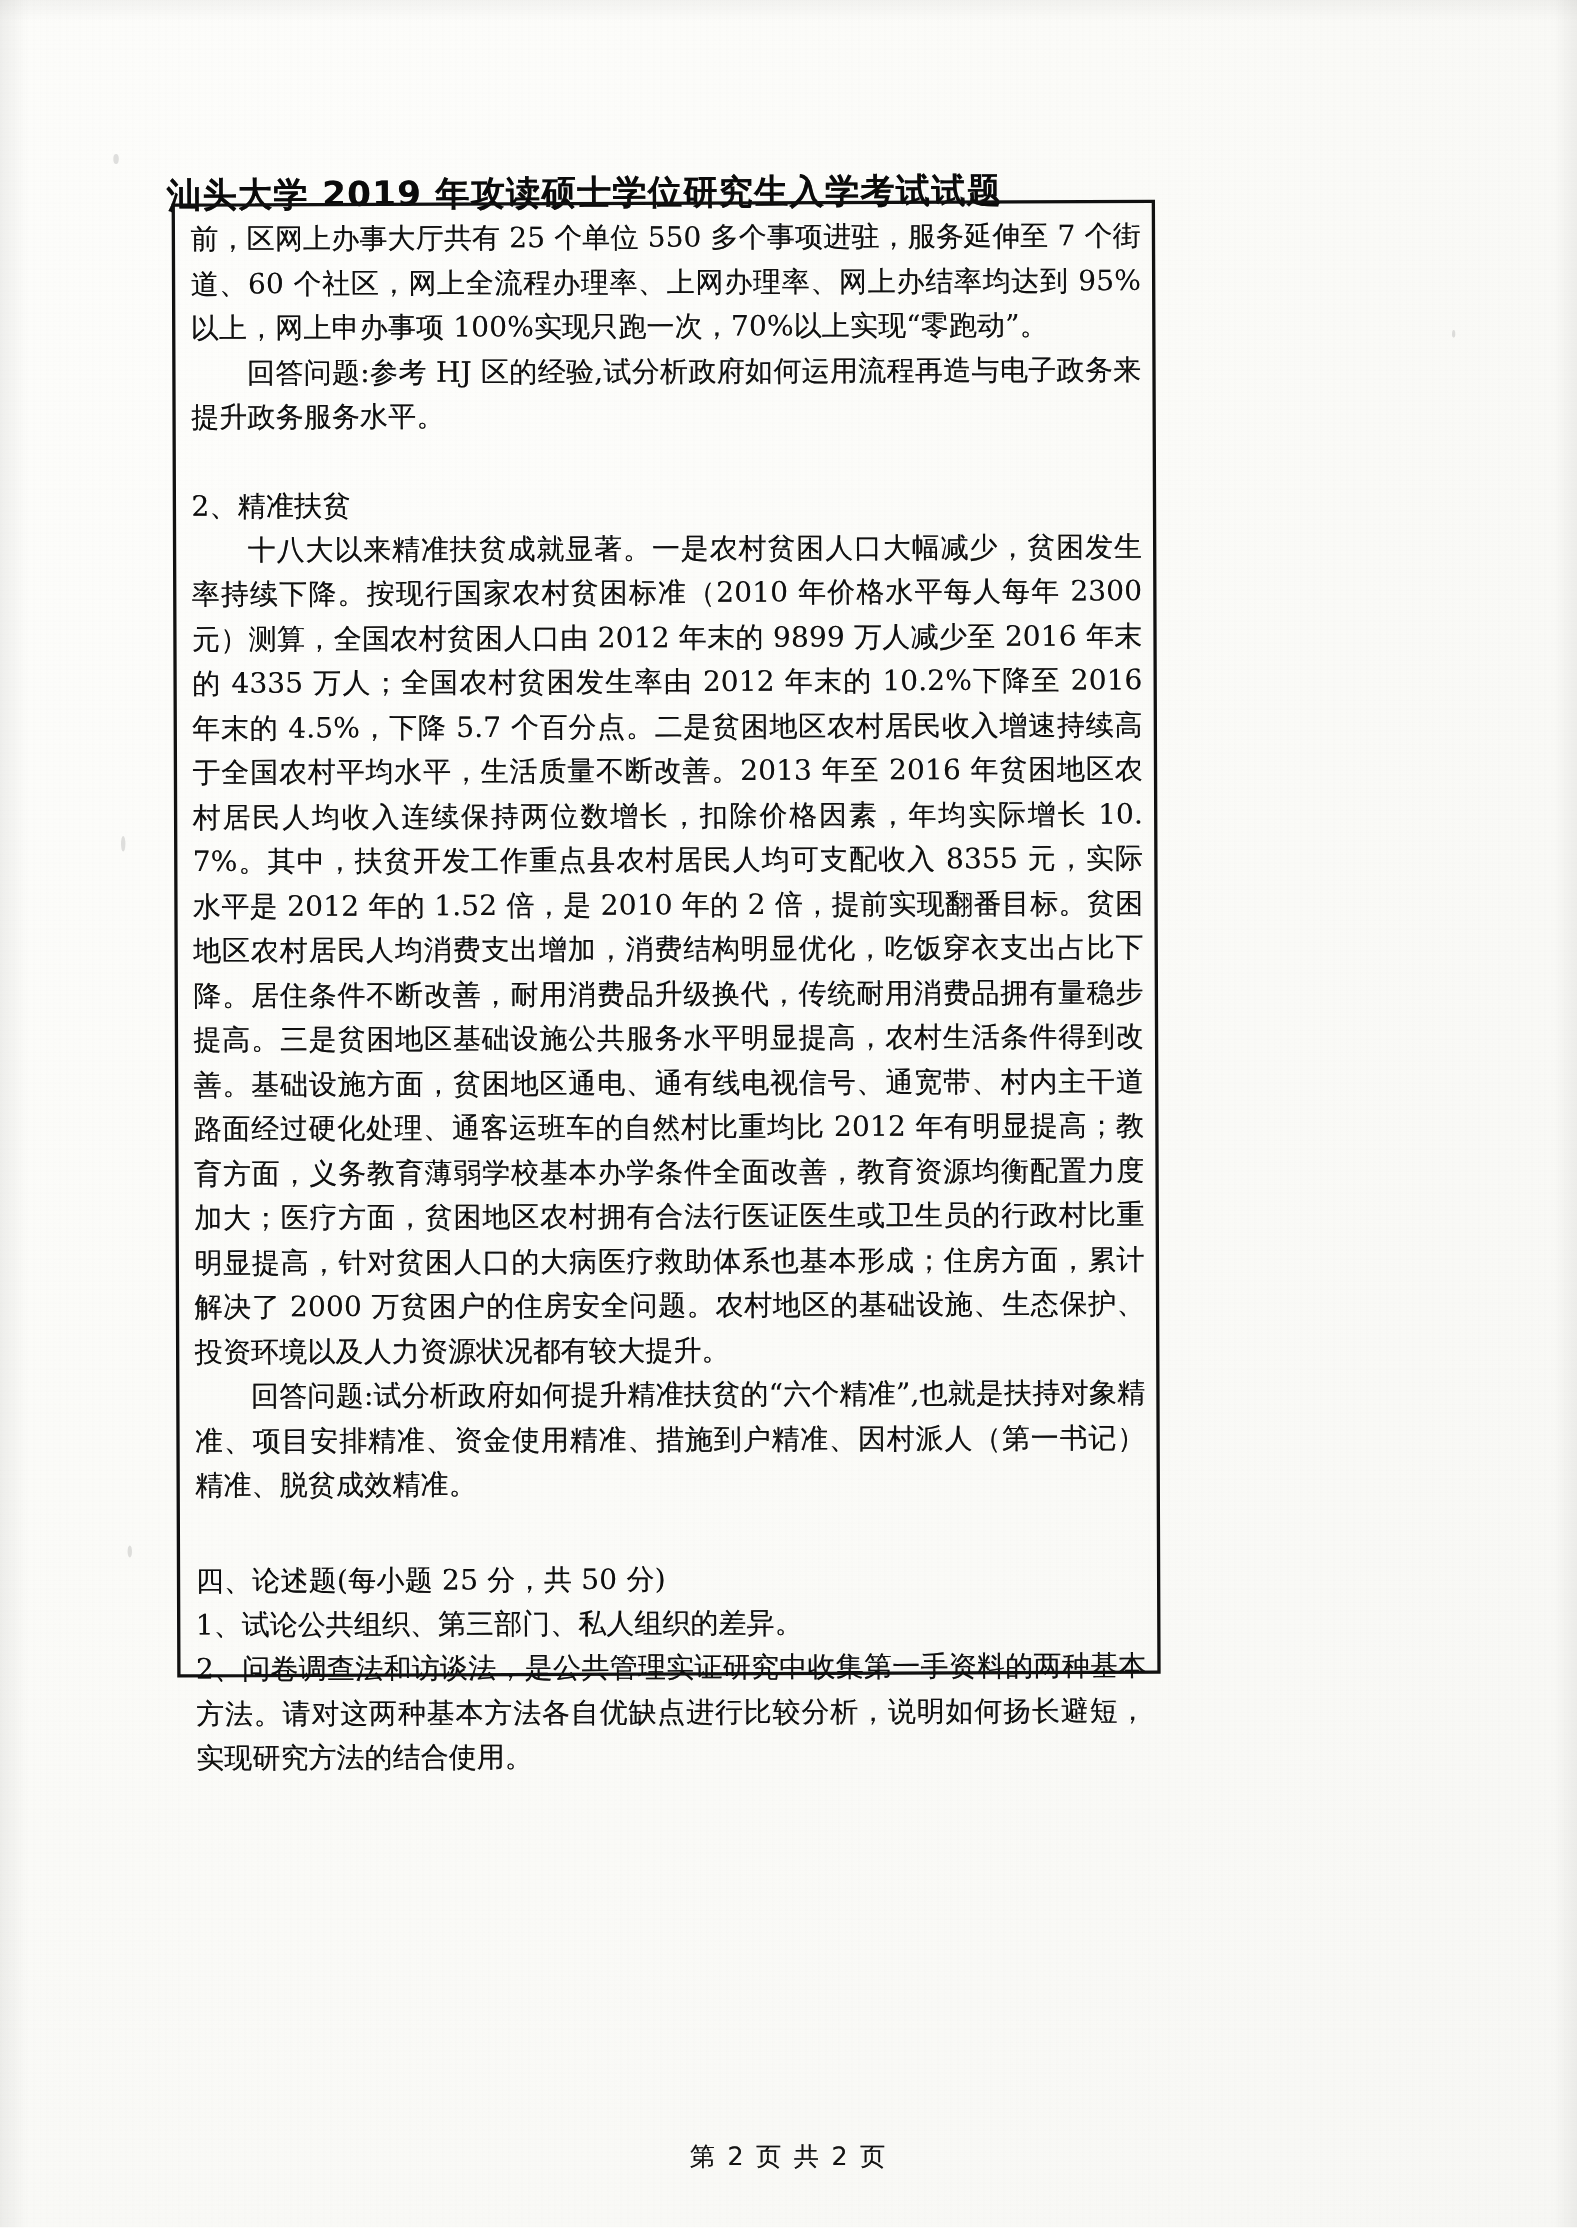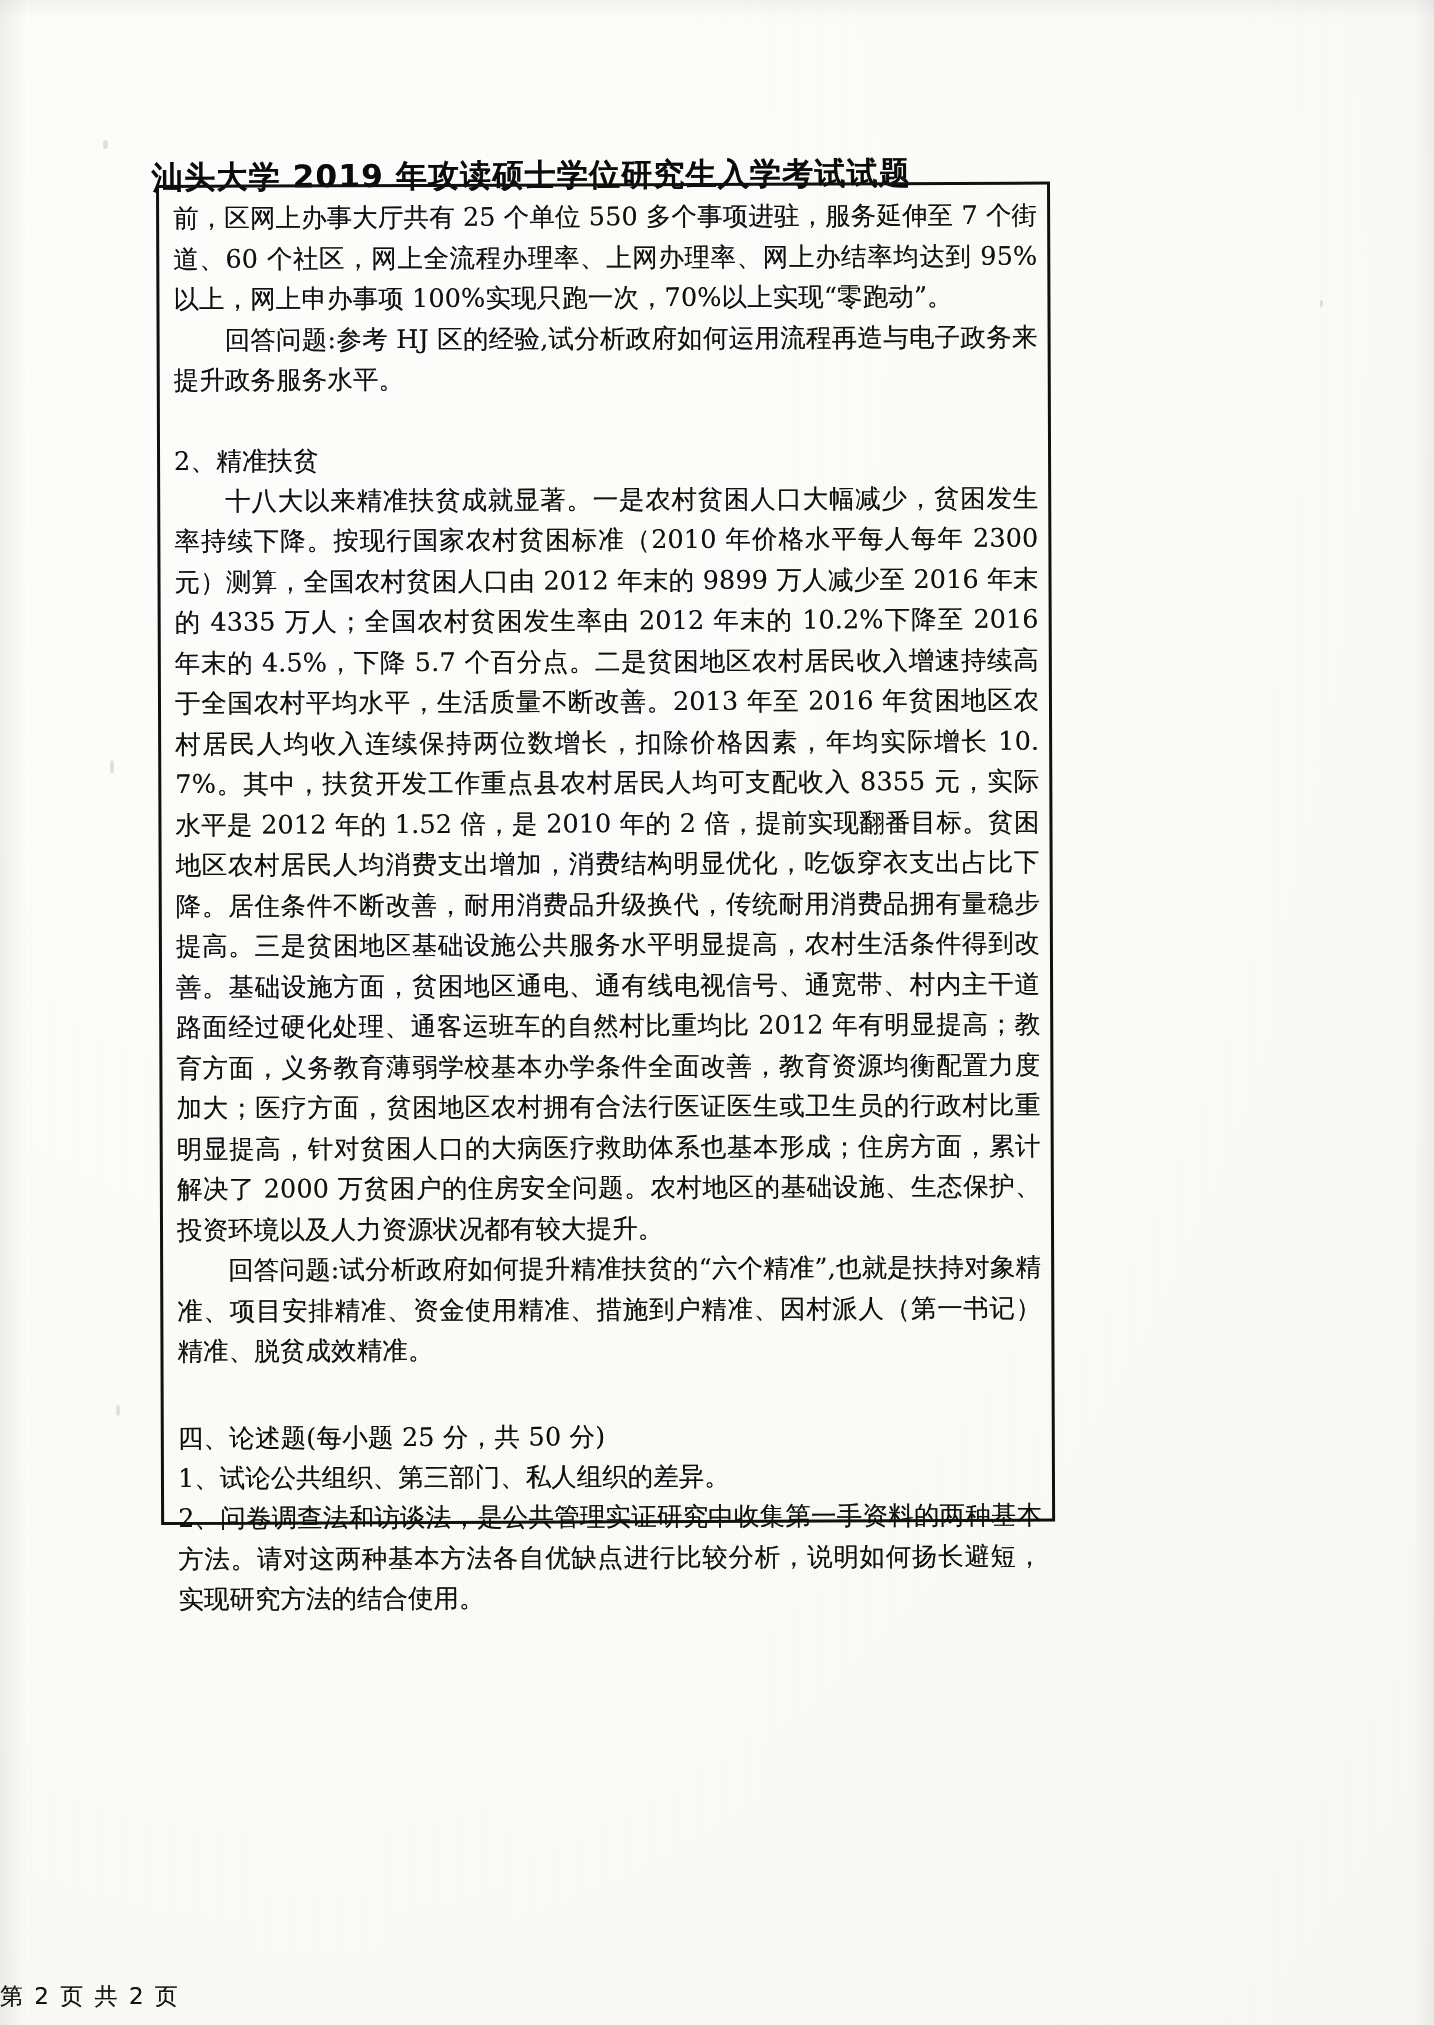--- a/index.html
+++ b/index.html
@@ -128,25 +128,25 @@
     white-space: pre-wrap;
     word-break: break-all;
   }
 
   
   .page-footer {
     position: absolute;
     left: 0;
     right: 0;
     top: 1945px;
+    text-align: center;
     font-size: 23px;
     color: #131313;
     letter-spacing: 2px;
     font-family: "DejaVu Sans", "Liberation Sans", sans-serif;
-    margin-top: 36px;
   }
 
   
   .ink {
     text-shadow: 0 0 0.4px rgba(0,0,0,0.55);
   }
 </style>
 </head>
 <body>
 

